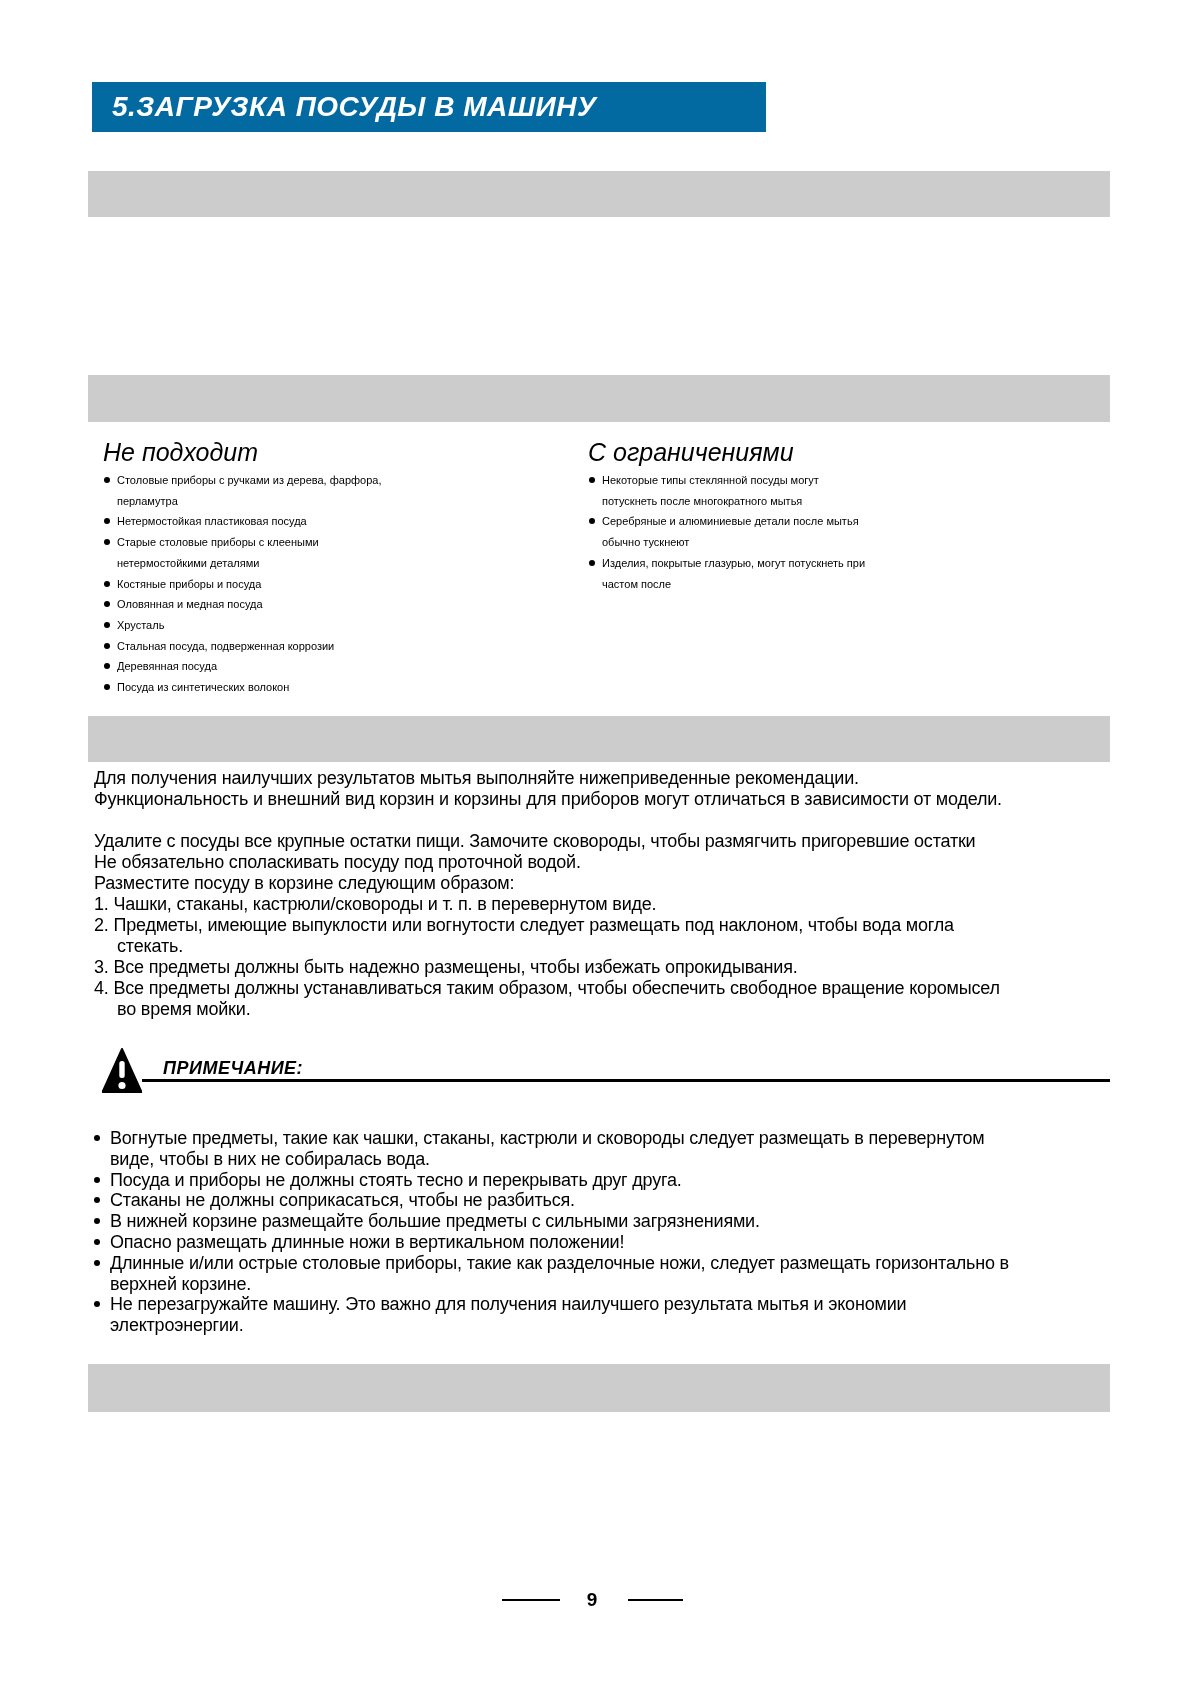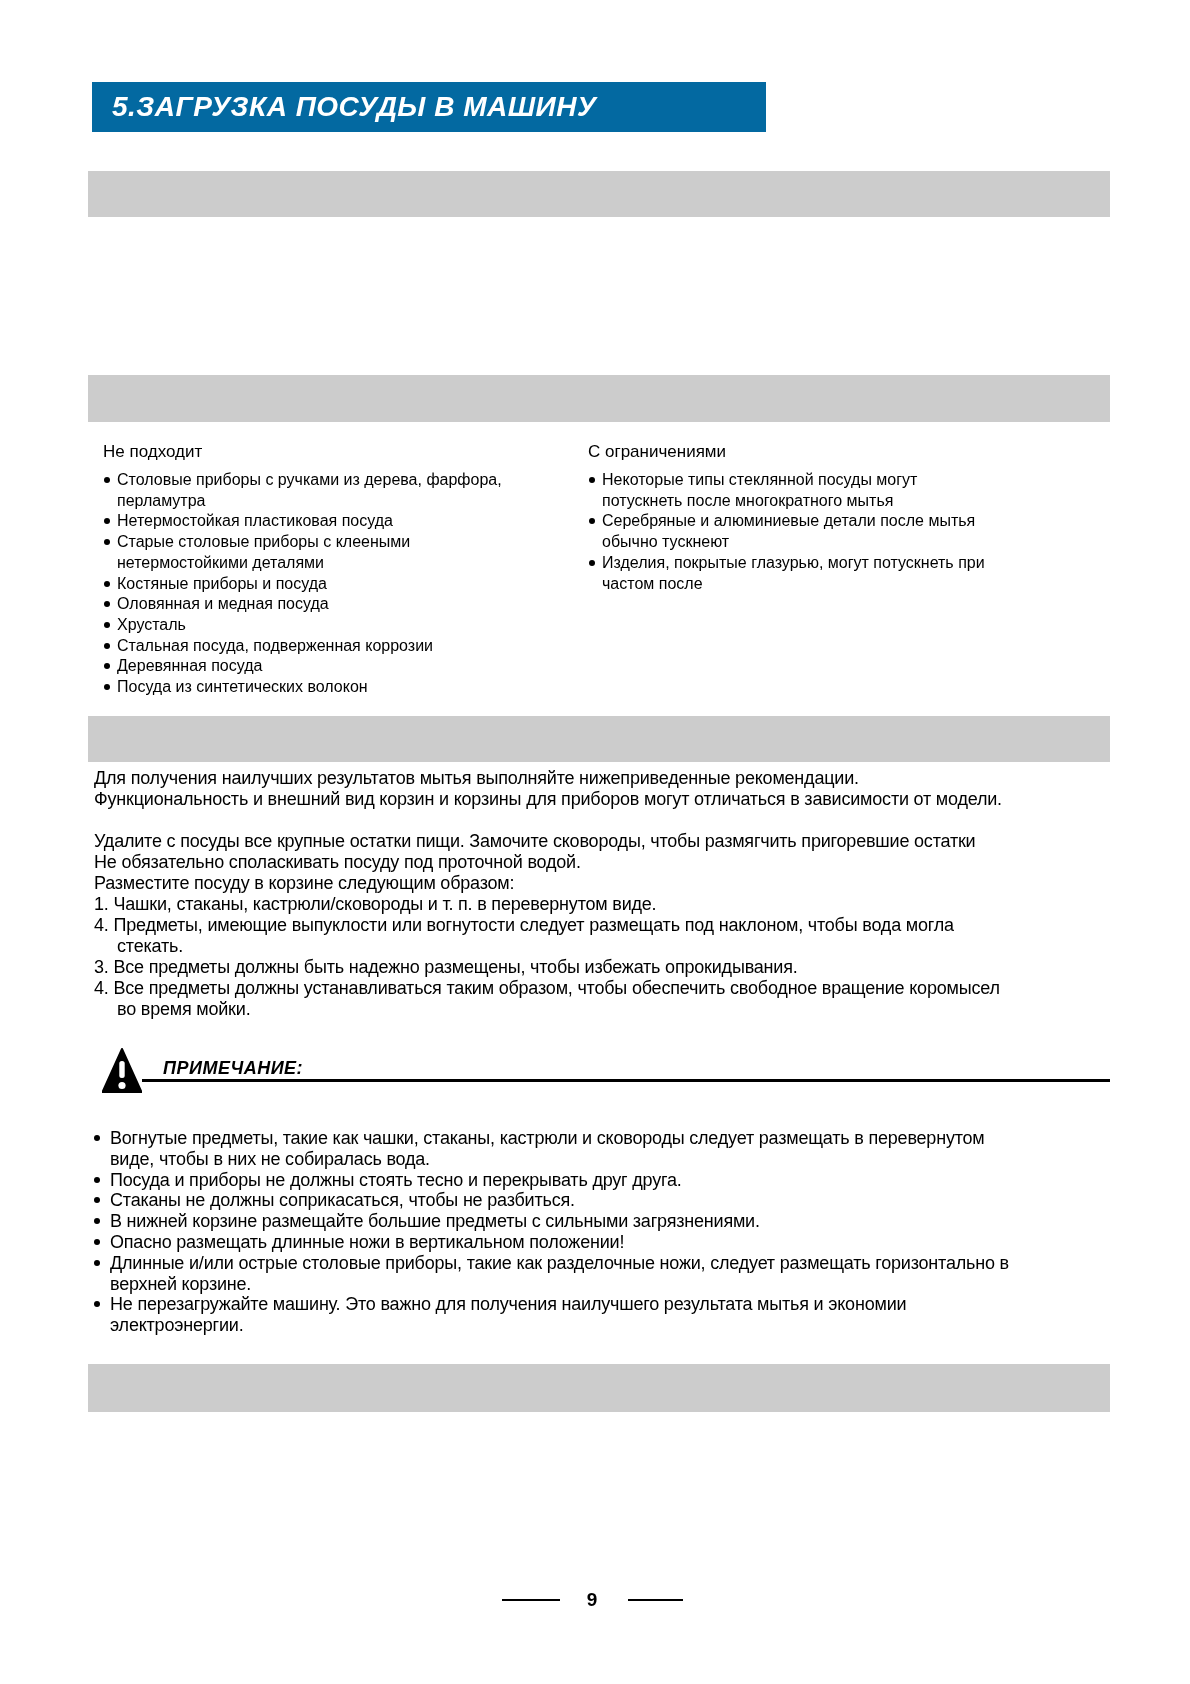--- a/index.html
+++ b/index.html
@@ -10,22 +10,22 @@
   .header-bar .title{font-size:28px;font-weight:bold;font-style:italic;color:#ffffff;
         line-height:50px;letter-spacing:0.5px;white-space:nowrap;}
   .gray-bar{position:absolute;left:88px;width:1022px;background:#cccccc;}
   .bar1{top:171px;height:46px;}
   .bar2{top:375px;height:47px;}
   .bar3{top:716px;height:46px;}
   .bar4{top:1364px;height:48px;}
   .col{position:absolute;top:438px;}
   .col-left{left:103px;width:470px;}
   .col-right{left:588px;width:520px;}
-  .col-heading{font-size:17px;font-weight:400;line-height:28px;margin:0 0 4px 0;white-space:nowrap;}
-  .bullets{font-size:16px;line-height:20.7px;}
+  .col-heading{font-size:25px;font-weight:400;line-height:28px;margin:0 0 4px 0;white-space:nowrap;font-style:italic;}
+  .bullets{font-size:11px;line-height:20.7px;}
   .bitem{position:relative;padding-left:14px;}
   .dot{position:absolute;left:1px;top:7px;width:6px;height:6px;border-radius:50%;background:#000;}
   .line{white-space:nowrap;}
   .body-block{position:absolute;left:94px;font-size:18px;line-height:21px;letter-spacing:-0.2px;}
   .intro{top:768px;}
   .instructions{top:831px;}
   .indent{padding-left:23px;}
   .note-head{position:absolute;left:102px;top:1048px;}
   .warn-icon{position:absolute;left:0;top:0;width:40px;height:46px;}
   .note-label{position:absolute;left:61px;top:10px;font-size:18px;font-weight:bold;font-style:italic;
@@ -121,21 +121,21 @@
   <div class="body-block intro">
     <div class="line">Для получения наилучших результатов мытья выполняйте нижеприведенные рекомендации.</div>
     <div class="line">Функциональность и внешний вид корзин и корзины для приборов могут отличаться в зависимости от модели.</div>
   </div>
 
   <div class="body-block instructions">
     <div class="line">Удалите с посуды все крупные остатки пищи. Замочите сковороды, чтобы размягчить пригоревшие остатки</div>
     <div class="line">Не обязательно споласкивать посуду под проточной водой.</div>
     <div class="line">Разместите посуду в корзине следующим образом:</div>
     <div class="line">1. Чашки, стаканы, кастрюли/сковороды и т. п. в перевернутом виде.</div>
-    <div class="line">4. Предметы, имеющие выпуклости или вогнутости следует размещать под наклоном, чтобы вода могла</div>
+    <div class="line">2. Предметы, имеющие выпуклости или вогнутости следует размещать под наклоном, чтобы вода могла</div>
     <div class="line indent">стекать.</div>
     <div class="line">3. Все предметы должны быть надежно размещены, чтобы избежать опрокидывания.</div>
     <div class="line">4. Все предметы должны устанавливаться таким образом, чтобы обеспечить свободное вращение коромысел</div>
     <div class="line indent">во время мойки.</div>
   </div>
 
   <div class="note-head">
     <svg class="warn-icon" viewBox="0 0 40 46">
       <polygon points="20,1 39.5,44 0.5,44" fill="#000" stroke="#000" stroke-width="2" stroke-linejoin="round"></polygon>
       <rect x="17.3" y="13" width="5.4" height="17" rx="2.5" fill="#fff"></rect>

